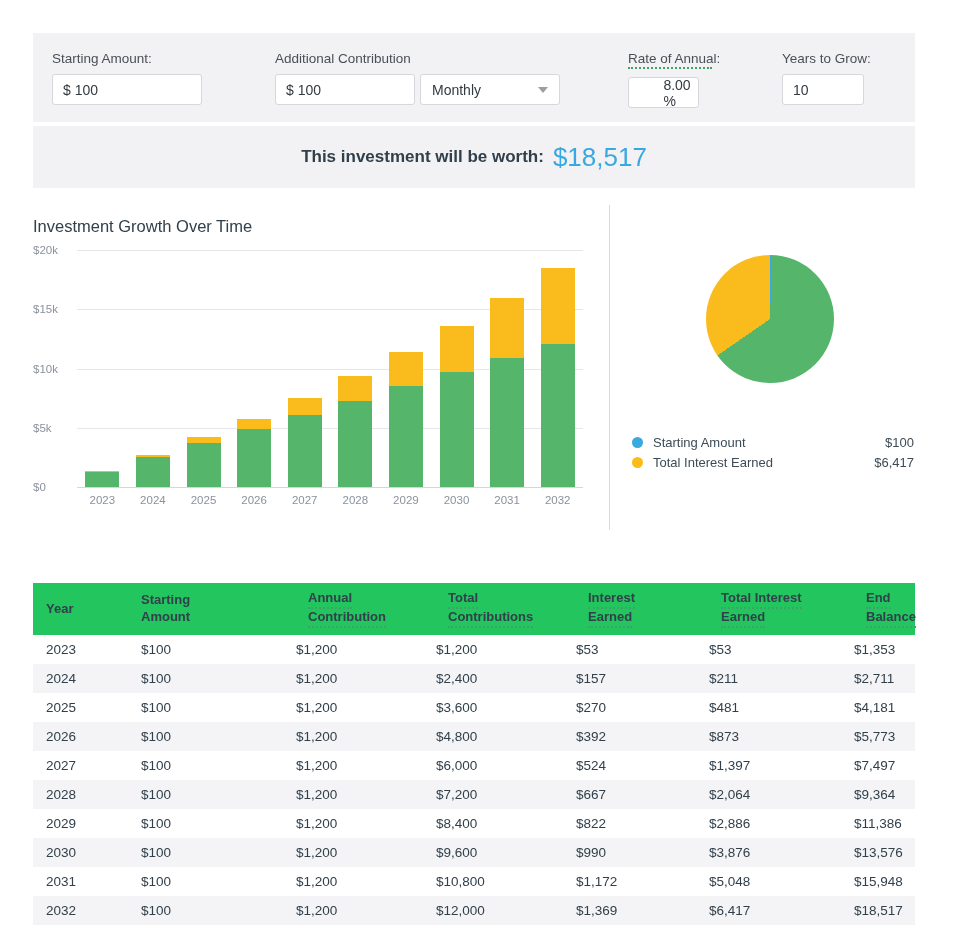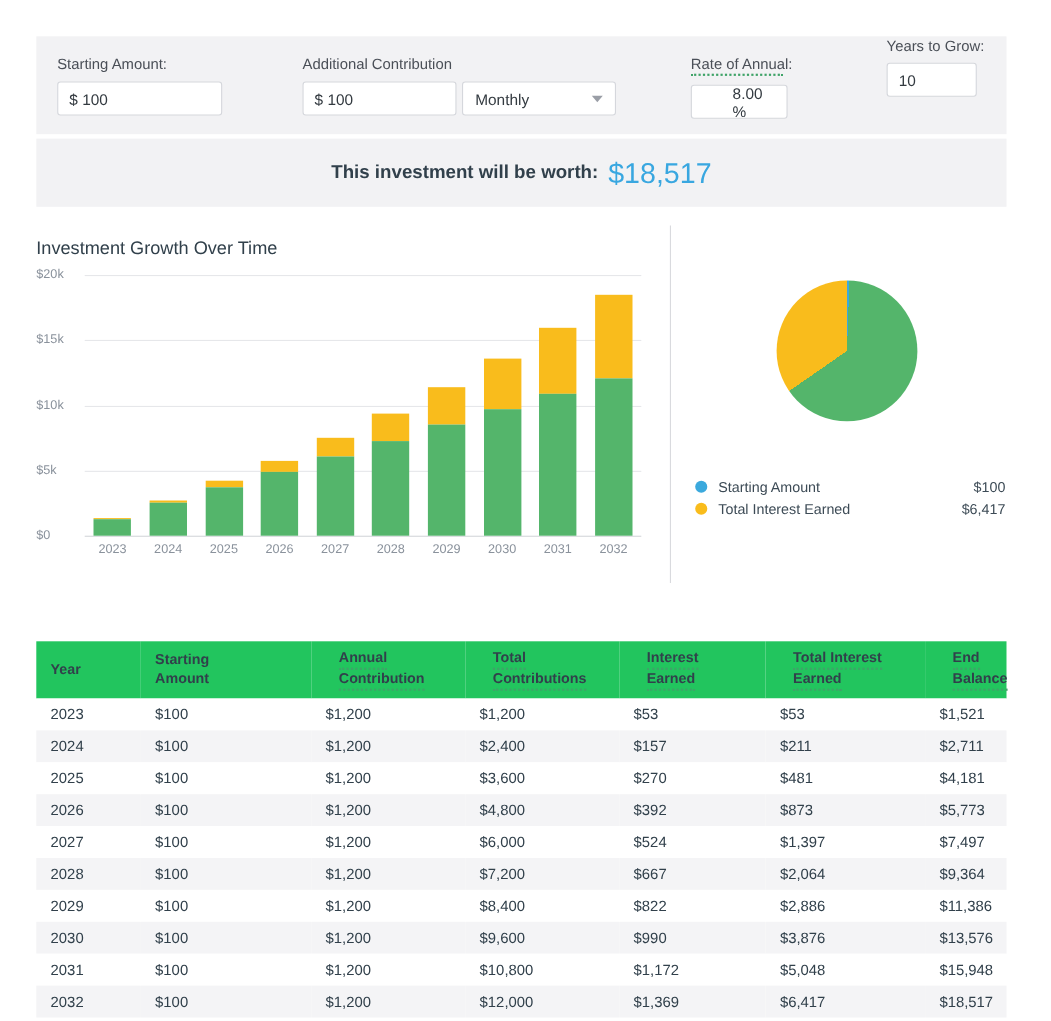--- a/index.html
+++ b/index.html
@@ -158,24 +158,24 @@
     <div class="field" style="left:387px; top:18px;">
       <div class="field-label" style="visibility:hidden;">&nbsp;</div>
       <div class="select-box">
         <span>Monthly</span>
         <span class="caret"></span>
       </div>
     </div>
 
     <div class="field" style="left:595px; top:18px; width:84px;">
       <div class="field-label tip">Rate of Annual:</div>
-      <div class="input-box center" style="width:88px;padding-left:37px;">8.00 %</div>
-    </div>
-
-    <div class="field" style="left:749px; top:1px; width:82px;margin-left:24px;">
+      <div class="input-box center" style="width:71px;padding-left:37px;">8.00 %</div>
+    </div>
+
+    <div class="field" style="left:749px; top:18px; width:82px;">
       <div class="field-label">Years to Grow:</div>
       <div class="input-box" style="width:82px;">10</div>
     </div>
   </div>
 
   <div class="result-banner">
     <span class="result-text">This investment will be worth:</span>
     <span class="result-value">$18,517</span>
   </div>
 
@@ -293,21 +293,21 @@
           </tr>
       </thead>
       <tbody id="table-body">
           <tr>
             <td>2023</td>
             <td>$100</td>
             <td>$1,200</td>
             <td>$1,200</td>
             <td>$53</td>
             <td>$53</td>
-            <td>$1,521</td>
+            <td>$1,353</td>
           </tr>
           <tr>
             <td>2024</td>
             <td>$100</td>
             <td>$1,200</td>
             <td>$2,400</td>
             <td>$157</td>
             <td>$211</td>
             <td>$2,711</td>
           </tr>

